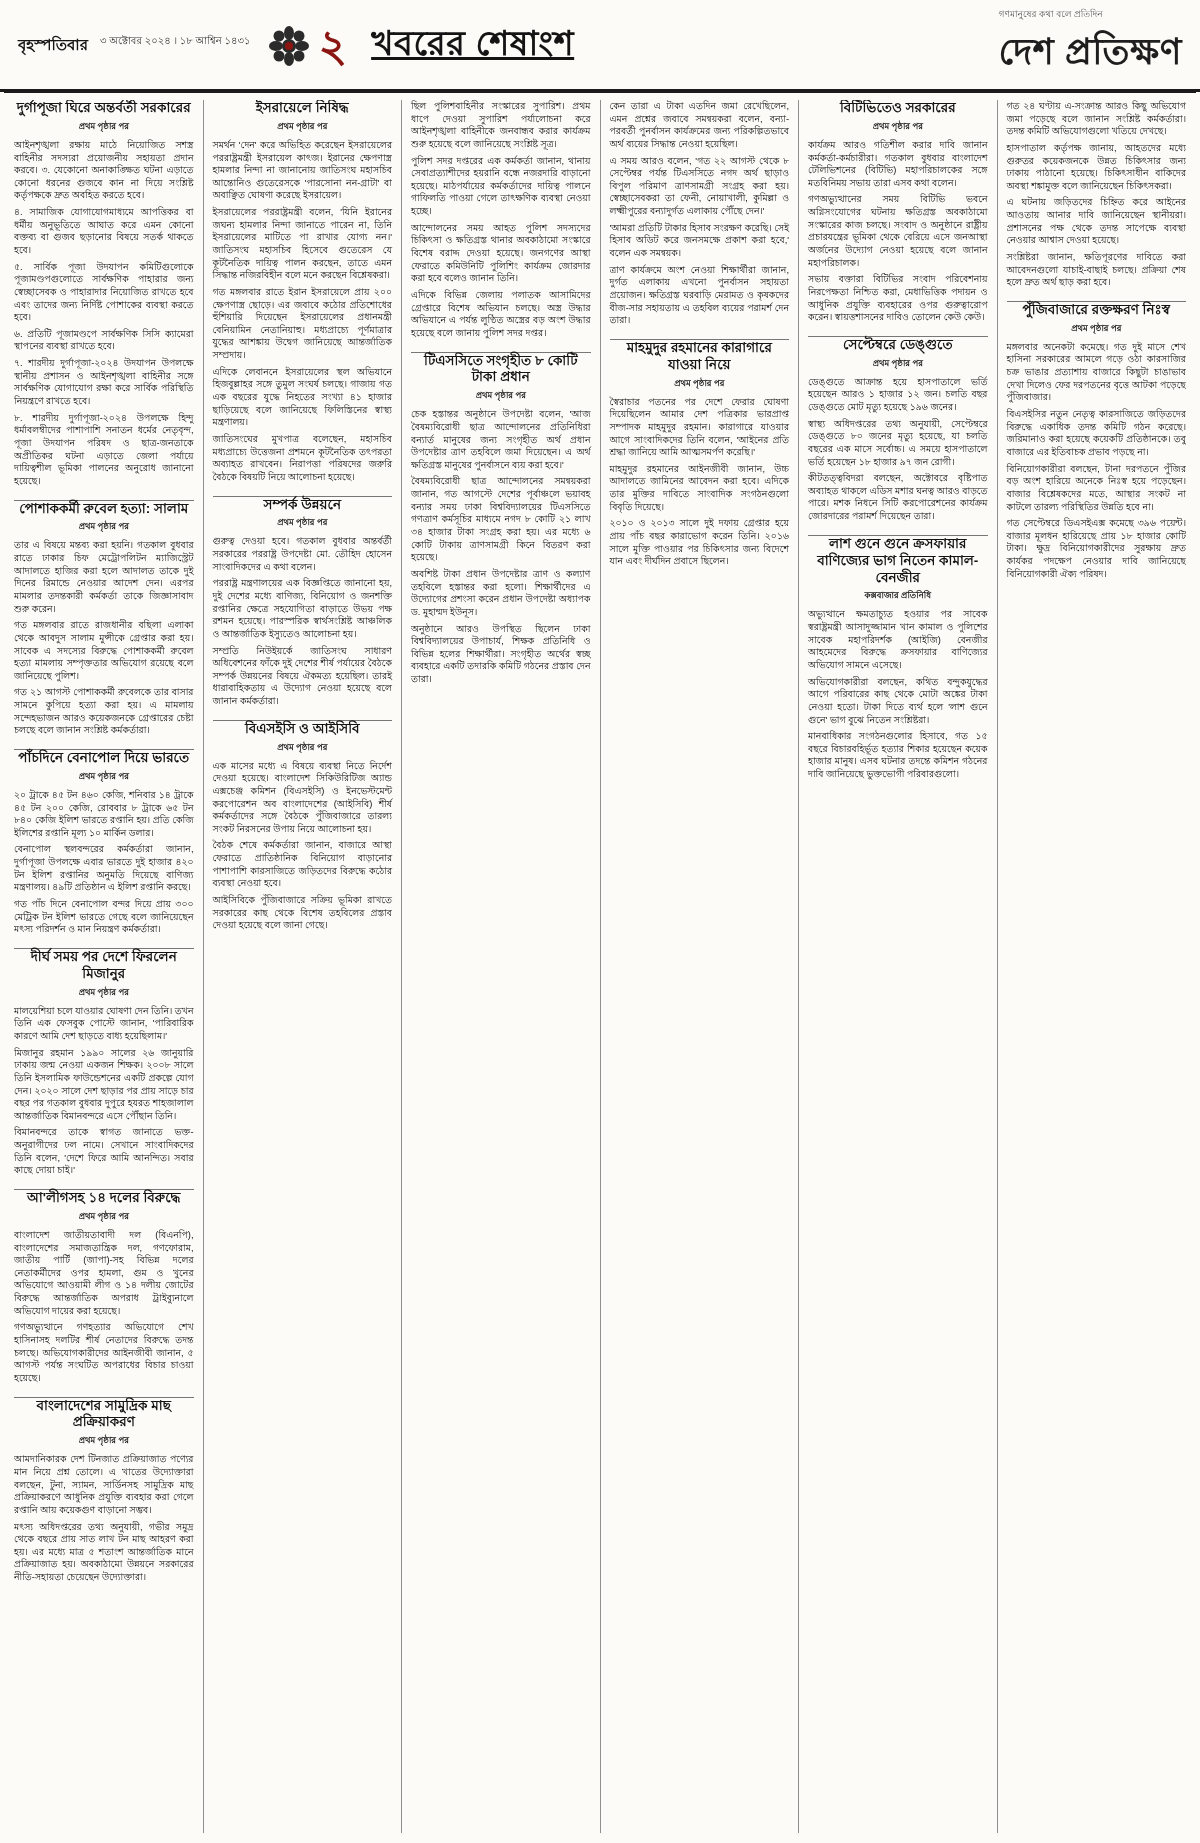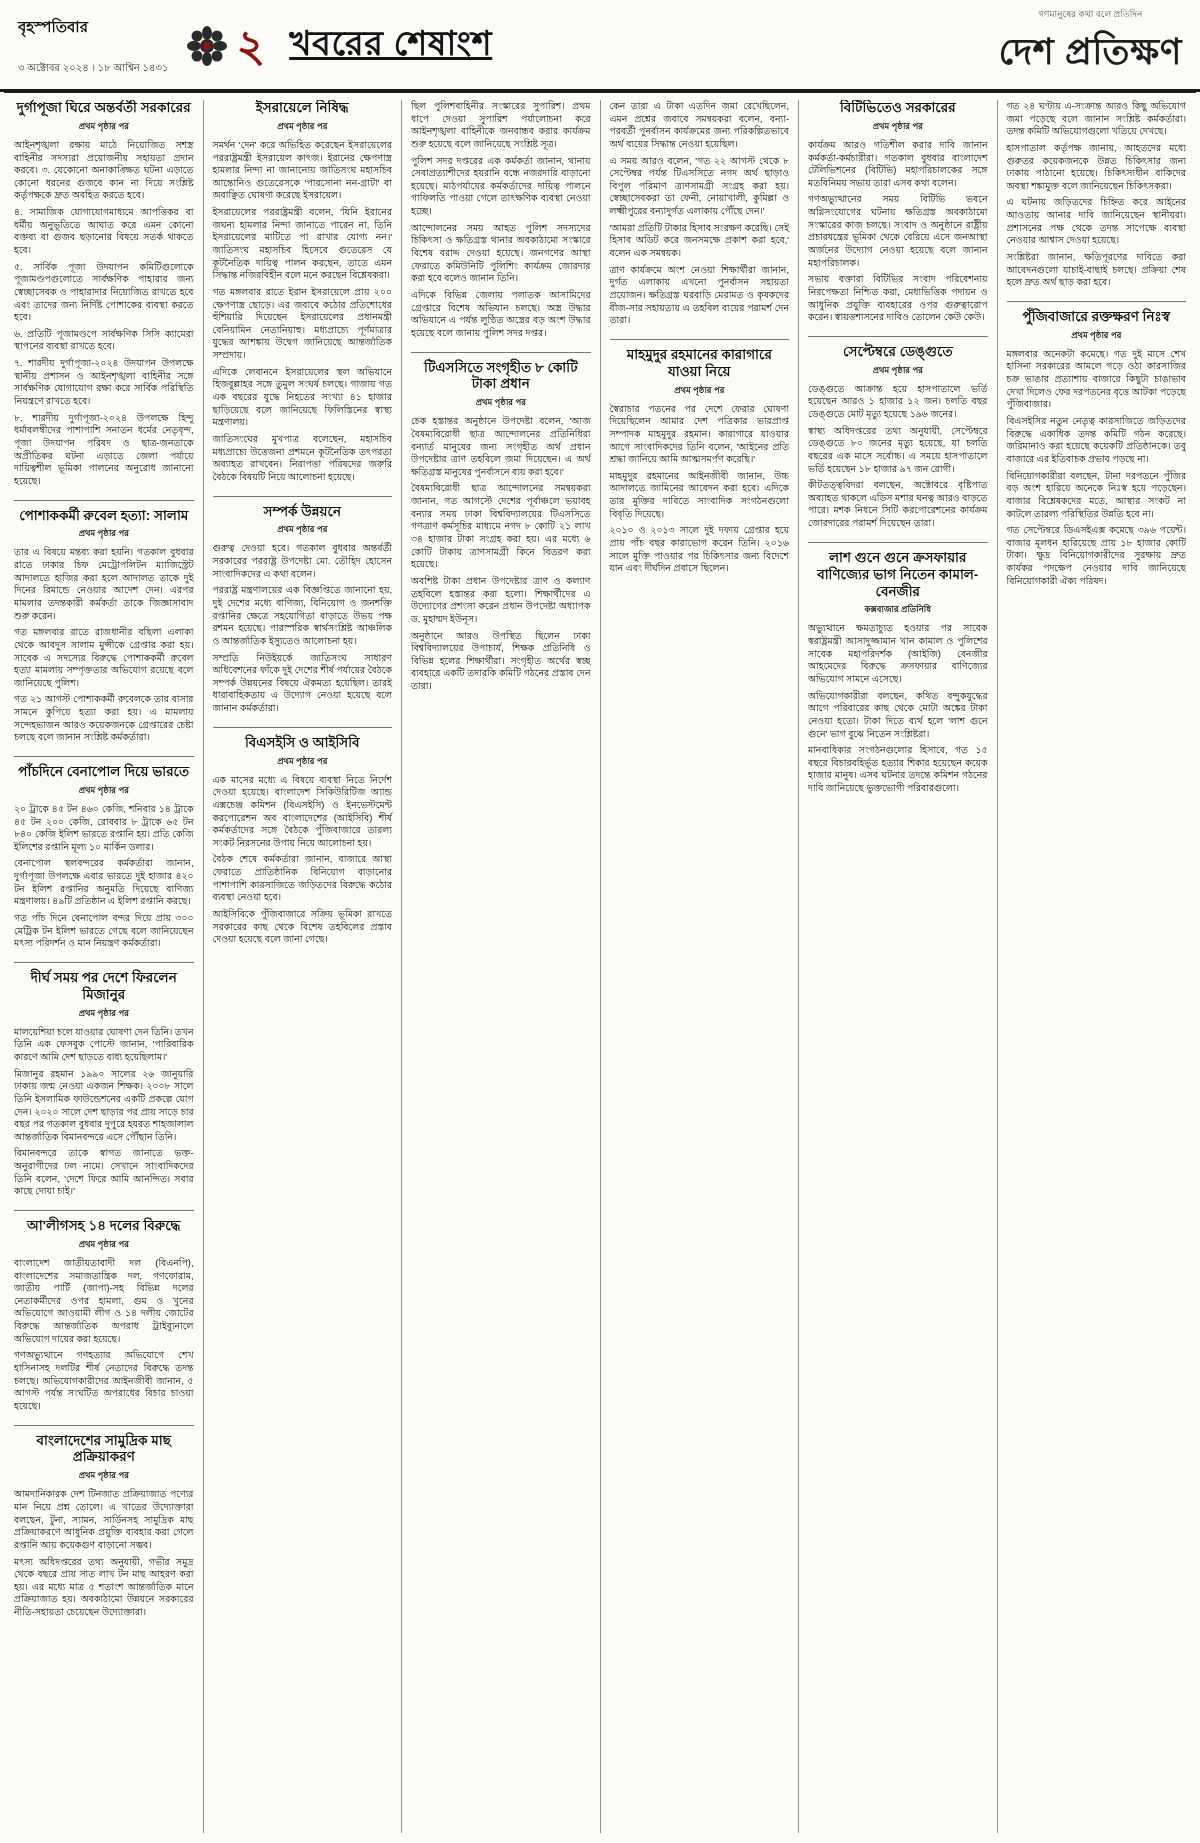--- a/index.html
+++ b/index.html
@@ -17,53 +17,53 @@
   .page{width:1200px;height:1843px;display:flex;flex-direction:column;}
 
   
   header{
     display:flex;align-items:center;gap:18px;
     padding:10px 18px 8px 18px;
     border-bottom:3px solid #1b1b1b;
     box-shadow:0 5px 0 -4px #1b1b1b;
     height:92px;flex:0 0 auto;
   }
-  .day-date{display:flex;flex-direction:column;gap:20px;min-width:150px;}
+  .day-date{display:flex;flex-direction:row;gap:12px;min-width:150px;}
   .day{font-weight:bold;font-size:15px;}
   .date-line{font-size:10px;color:#333;}
   .emblem-wrap{display:flex;align-items:center;gap:6px;}
   .emblem-wrap svg{display:block;}
   .page-num{
     font-size:44px;font-weight:bold;color:var(--accent);
     line-height:1;padding:0 4px;
   }
   .section-title{
     font-size:34px;font-weight:bold;letter-spacing:.5px;
     margin-left:2px;
     text-decoration:underline;
   }
-  .mast-right{margin-left:auto;text-align:center;display:flex;flex-direction:column;gap:2px;}
+  .mast-right{margin-left:auto;text-align:left;display:flex;flex-direction:column;gap:2px;}
   .paper-tagline{font-size:9px;color:#555;}
   .paper-name{font-size:36px;font-weight:bold;color:#1e1e1e;letter-spacing:.5px;}
 
   
   .columns{
     flex:1 1 auto;display:flex;
     padding:8px 14px 10px 14px;height:1745px;overflow:hidden;
   }
   .col{
     flex:1 1 0;min-width:0;overflow:hidden;
     padding:0 9px;
   }
   .col + .col{border-left:1px solid var(--rule);}
   .col:first-child{padding-left:0;}
   .col:last-child{padding-right:0;}
 
   .article{margin-bottom:12px;}
-  .article.ruled{border-top:1px solid #777;padding-top:7px;}
+  .article.ruled{border-top:1px solid #777;}
   .article h2{
     font-size:13.5px;font-weight:bold;text-align:center;
     line-height:1.25;margin-bottom:3px;
   }
   .cont{
     text-align:center;font-size:8.5px;color:#222;
     margin-bottom:5px;font-weight:bold;
   }
   .article p{
     font-size:9.3px;line-height:1.36;text-align:justify;

